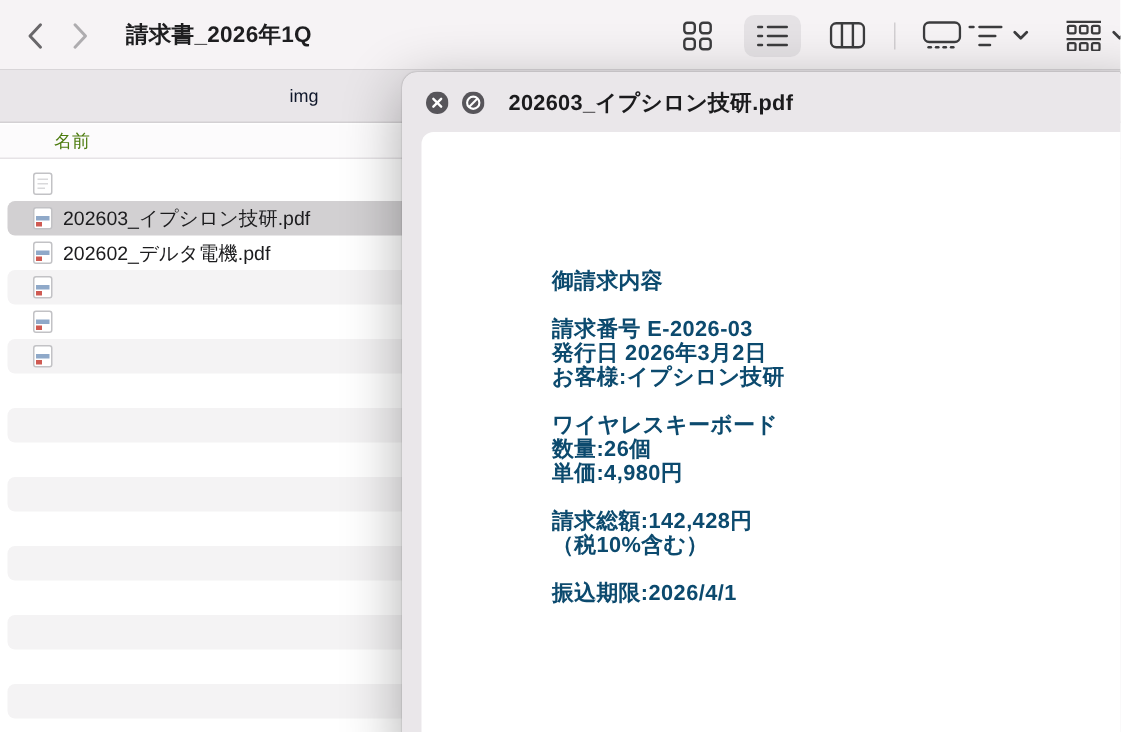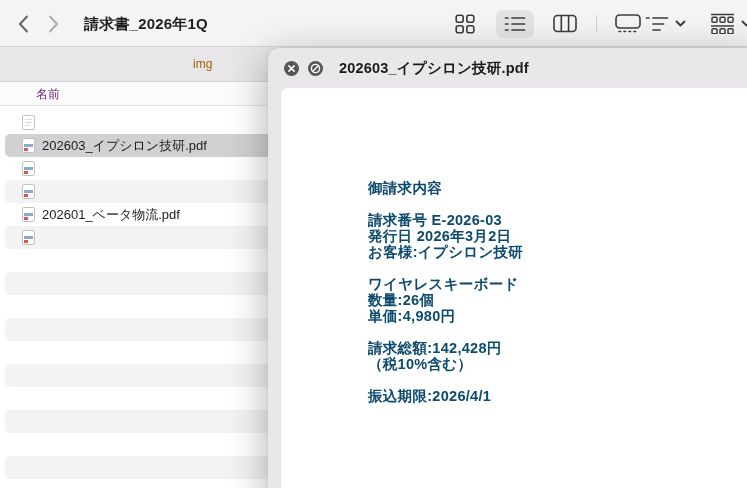--- a/index.html
+++ b/index.html
@@ -27,30 +27,30 @@
   .menu-cluster{position:absolute;top:0;height:47px;display:flex;align-items:center;gap:6px;}
   .cluster-group{left:645px;}
   .cluster-display{left:710px;}
   
   .tab-bar{
     position:absolute;top:47px;left:0;width:747px;height:35px;
     background:#e9e6e9;border-bottom:1px solid #d3d0d3;box-sizing:border-box;
   }
   .tab-label{
     position:absolute;left:193px;top:0;height:35px;line-height:34px;
-    font-size:12px;color:#a16207;
+    font-size:12px;color:#0f172a;
   }
   
   .col-header{
     position:absolute;top:83px;left:0;width:747px;height:23px;
     background:#fcfbfc;border-bottom:1px solid #e6e3e6;box-sizing:border-box;
   }
   .col-name{
     position:absolute;left:36px;top:0;height:23px;line-height:22px;
-    font-size:12px;color:#701a75;
+    font-size:12px;color:#4d7c0f;
   }
   
   .file-list{
     position:absolute;top:107px;left:0;width:747px;height:381px;
     padding-top:4px;box-sizing:border-box;overflow:hidden;background:#ffffff;
   }
   .row{
     height:23px;margin:0 5px;border-radius:5px;display:flex;align-items:center;
     padding-left:17px;gap:7px;box-sizing:border-box;
     font-size:13px;color:#1c1c1e;white-space:nowrap;
@@ -209,27 +209,27 @@
 <div class="file-list">
     <div class="row">
       <span class="doc-icon csv"></span>
     </div>
     <div class="row selected">
       <span class="doc-icon pdf"></span>
       <span>202603_イプシロン技研.pdf</span>
     </div>
     <div class="row">
       <span class="doc-icon pdf"></span>
+      <span>202602_デルタ電機.pdf</span>
     </div>
     <div class="row stripe">
       <span class="doc-icon pdf"></span>
     </div>
     <div class="row">
       <span class="doc-icon pdf"></span>
-      <span>202601_ベータ物流.pdf</span>
     </div>
     <div class="row stripe">
       <span class="doc-icon pdf"></span>
     </div>
     <div class="row"></div>
     <div class="row stripe"></div>
     <div class="row"></div>
     <div class="row stripe"></div>
     <div class="row"></div>
     <div class="row stripe"></div>

